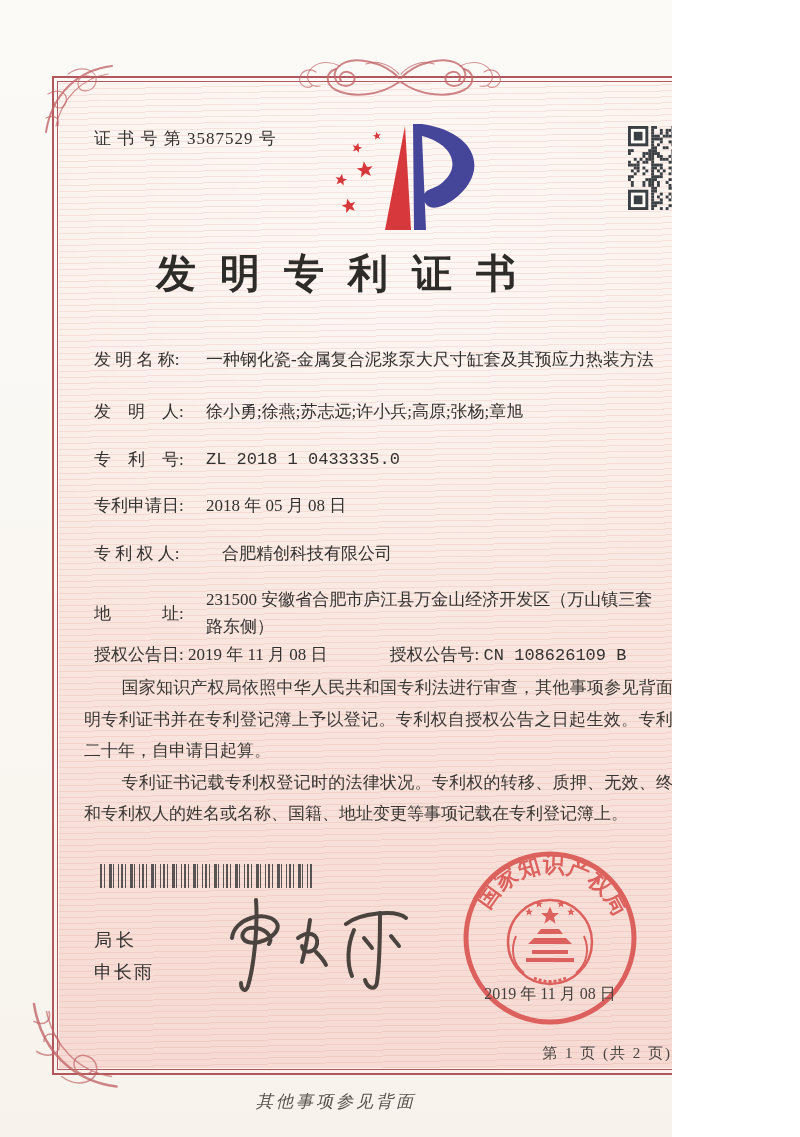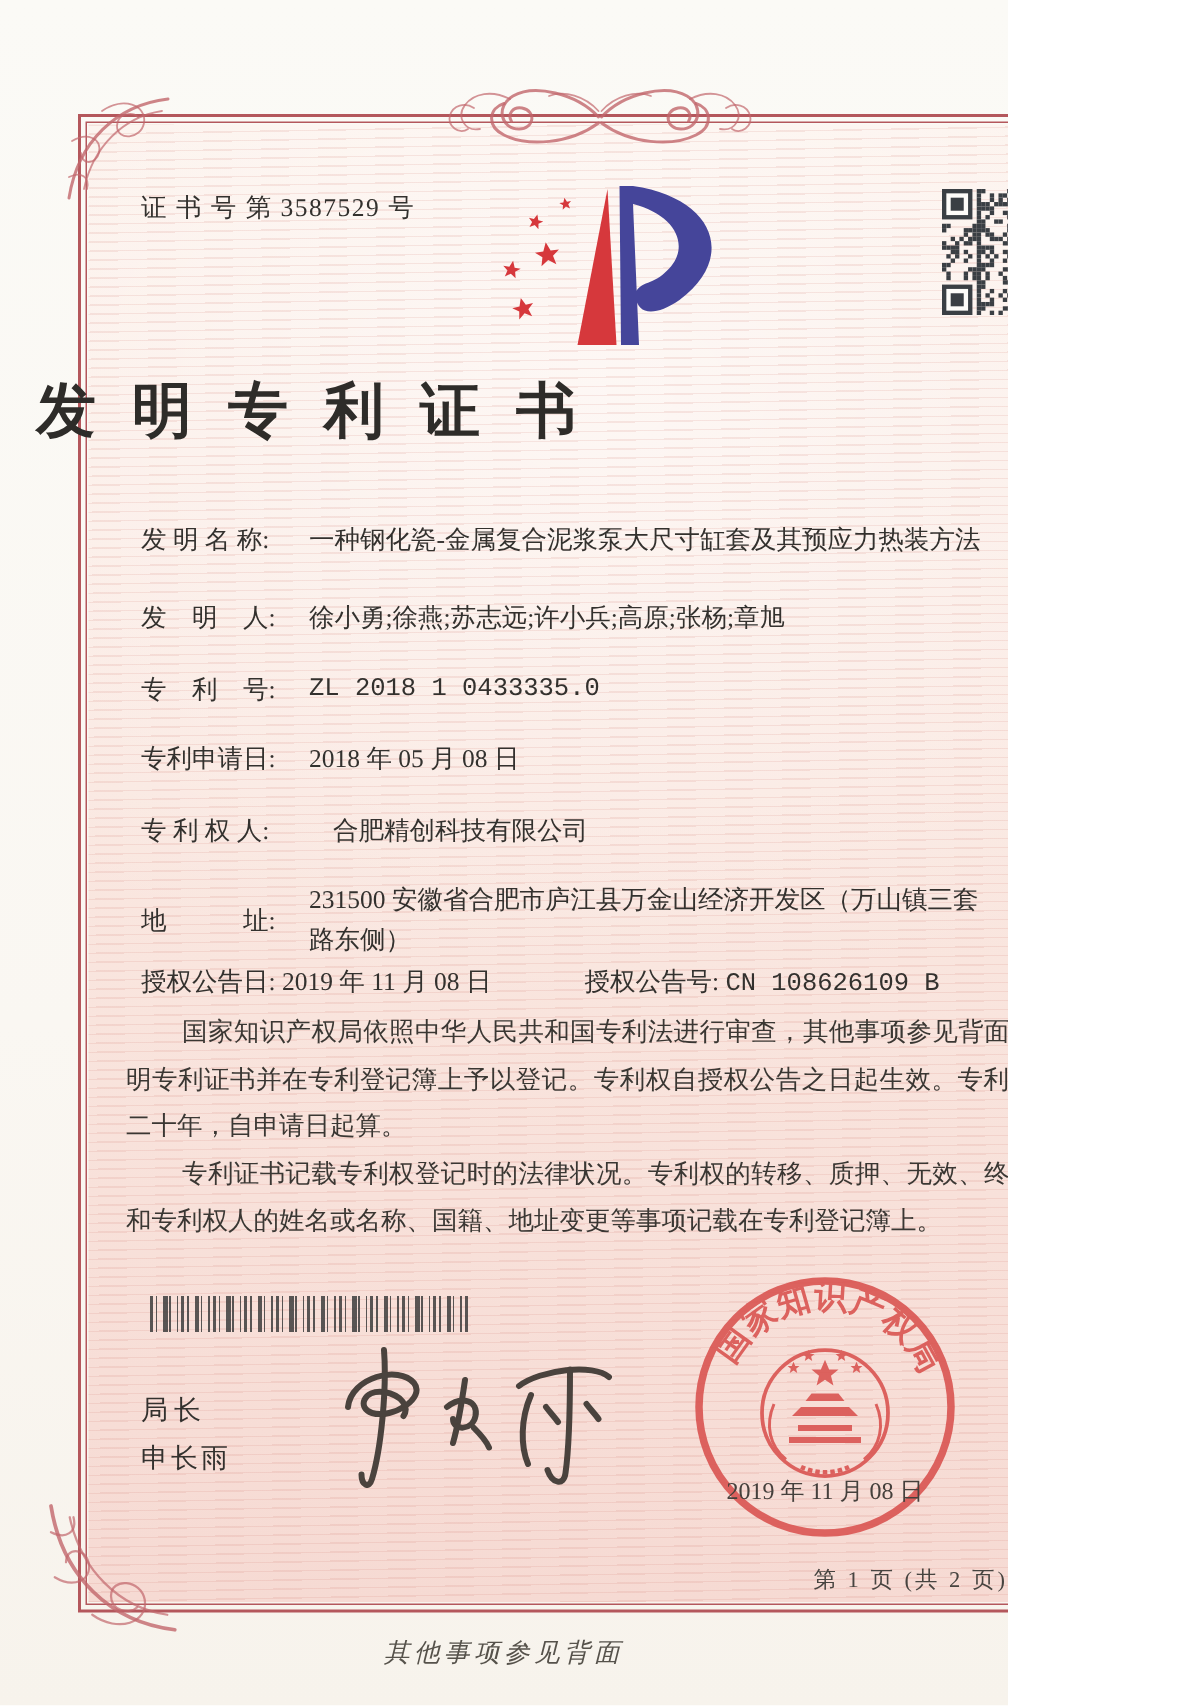--- a/index.html
+++ b/index.html
@@ -16,21 +16,21 @@
   .inner-bg{position:absolute; inset:5px;
     background:
       repeating-linear-gradient(179deg, rgba(205,112,102,.14) 0 1px, rgba(0,0,0,0) 1px 6px),
       radial-gradient(ellipse 120% 60% at 50% 18%, rgba(255,255,255,.55), rgba(255,255,255,0) 70%),
       linear-gradient(180deg,#fcf2ec 0%,#fae8e1 45%,#f6dad3 100%);
   }
   .orn{stroke:#c2666c; fill:none; stroke-width:2; stroke-linecap:round; opacity:.8;}
   .orn-thin{stroke:#c2666c; fill:none; stroke-width:1.2; stroke-linecap:round; opacity:.7;}
   .abs{position:absolute;}
   .cert-no{left:94px; top:127px; font-size:17px; letter-spacing:1px;}
-  .title{left:0; top:246px; width:100%; font-size:40px; font-weight:bold;
+  .title{left:0; top:246px; width:100%; text-align:center; font-size:40px; font-weight:bold;
     letter-spacing:24px; text-indent:24px; color:#2e2c29;}
   .row{left:94px; width:650px; font-size:17px; line-height:27px; display:flex;}
   .row .lbl{flex:0 0 112px; white-space:pre;}
   .row .val{flex:1;}
   .mono{font-family:"Liberation Mono","Liberation Serif",monospace;}
   .grant-row{left:94px; width:650px; font-size:17px; display:flex;}
   .grant-row .pair2{margin-left:62px;}
   .paras{left:84px; top:672px; width:658px; font-size:17px; line-height:31.5px;
     text-align:justify; color:#3a3733;}
   .paras p{margin:0; text-indent:2.2em;}

